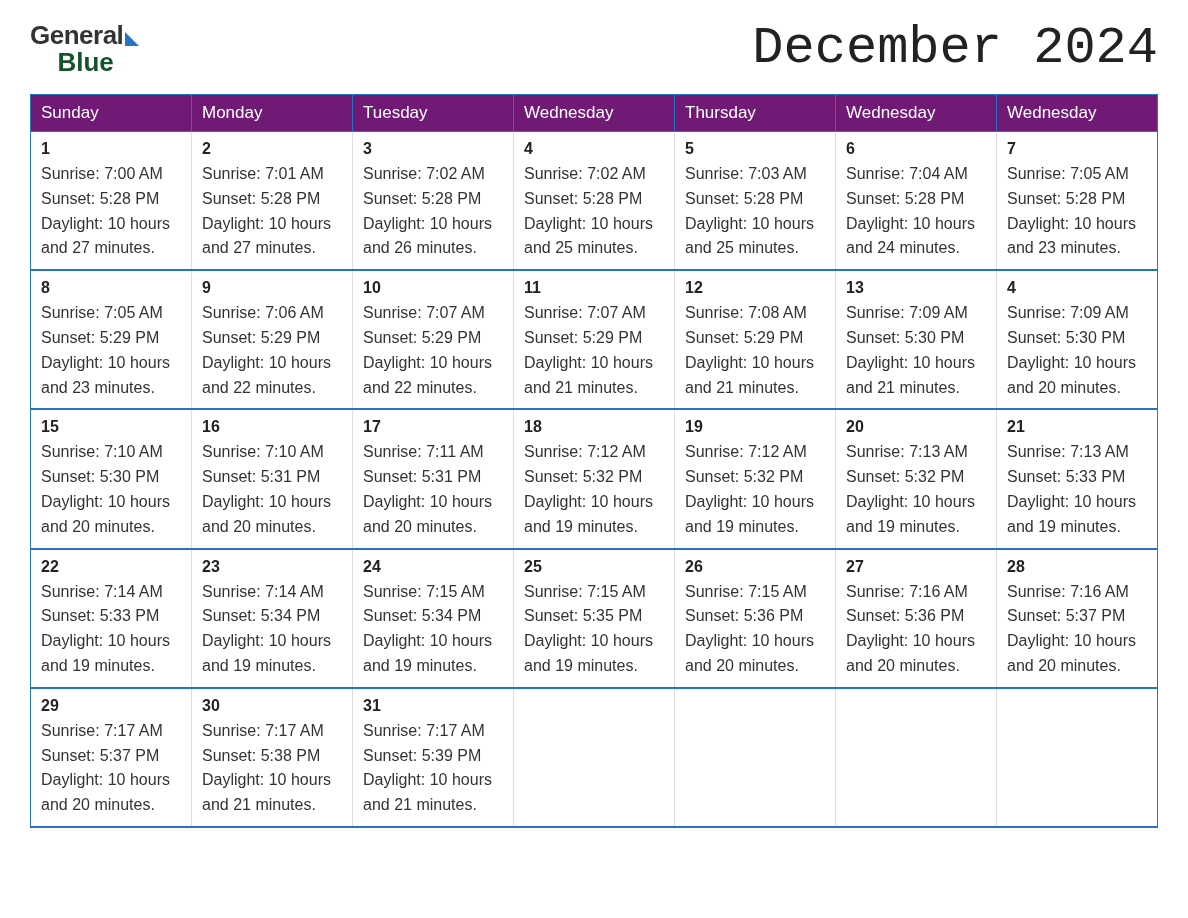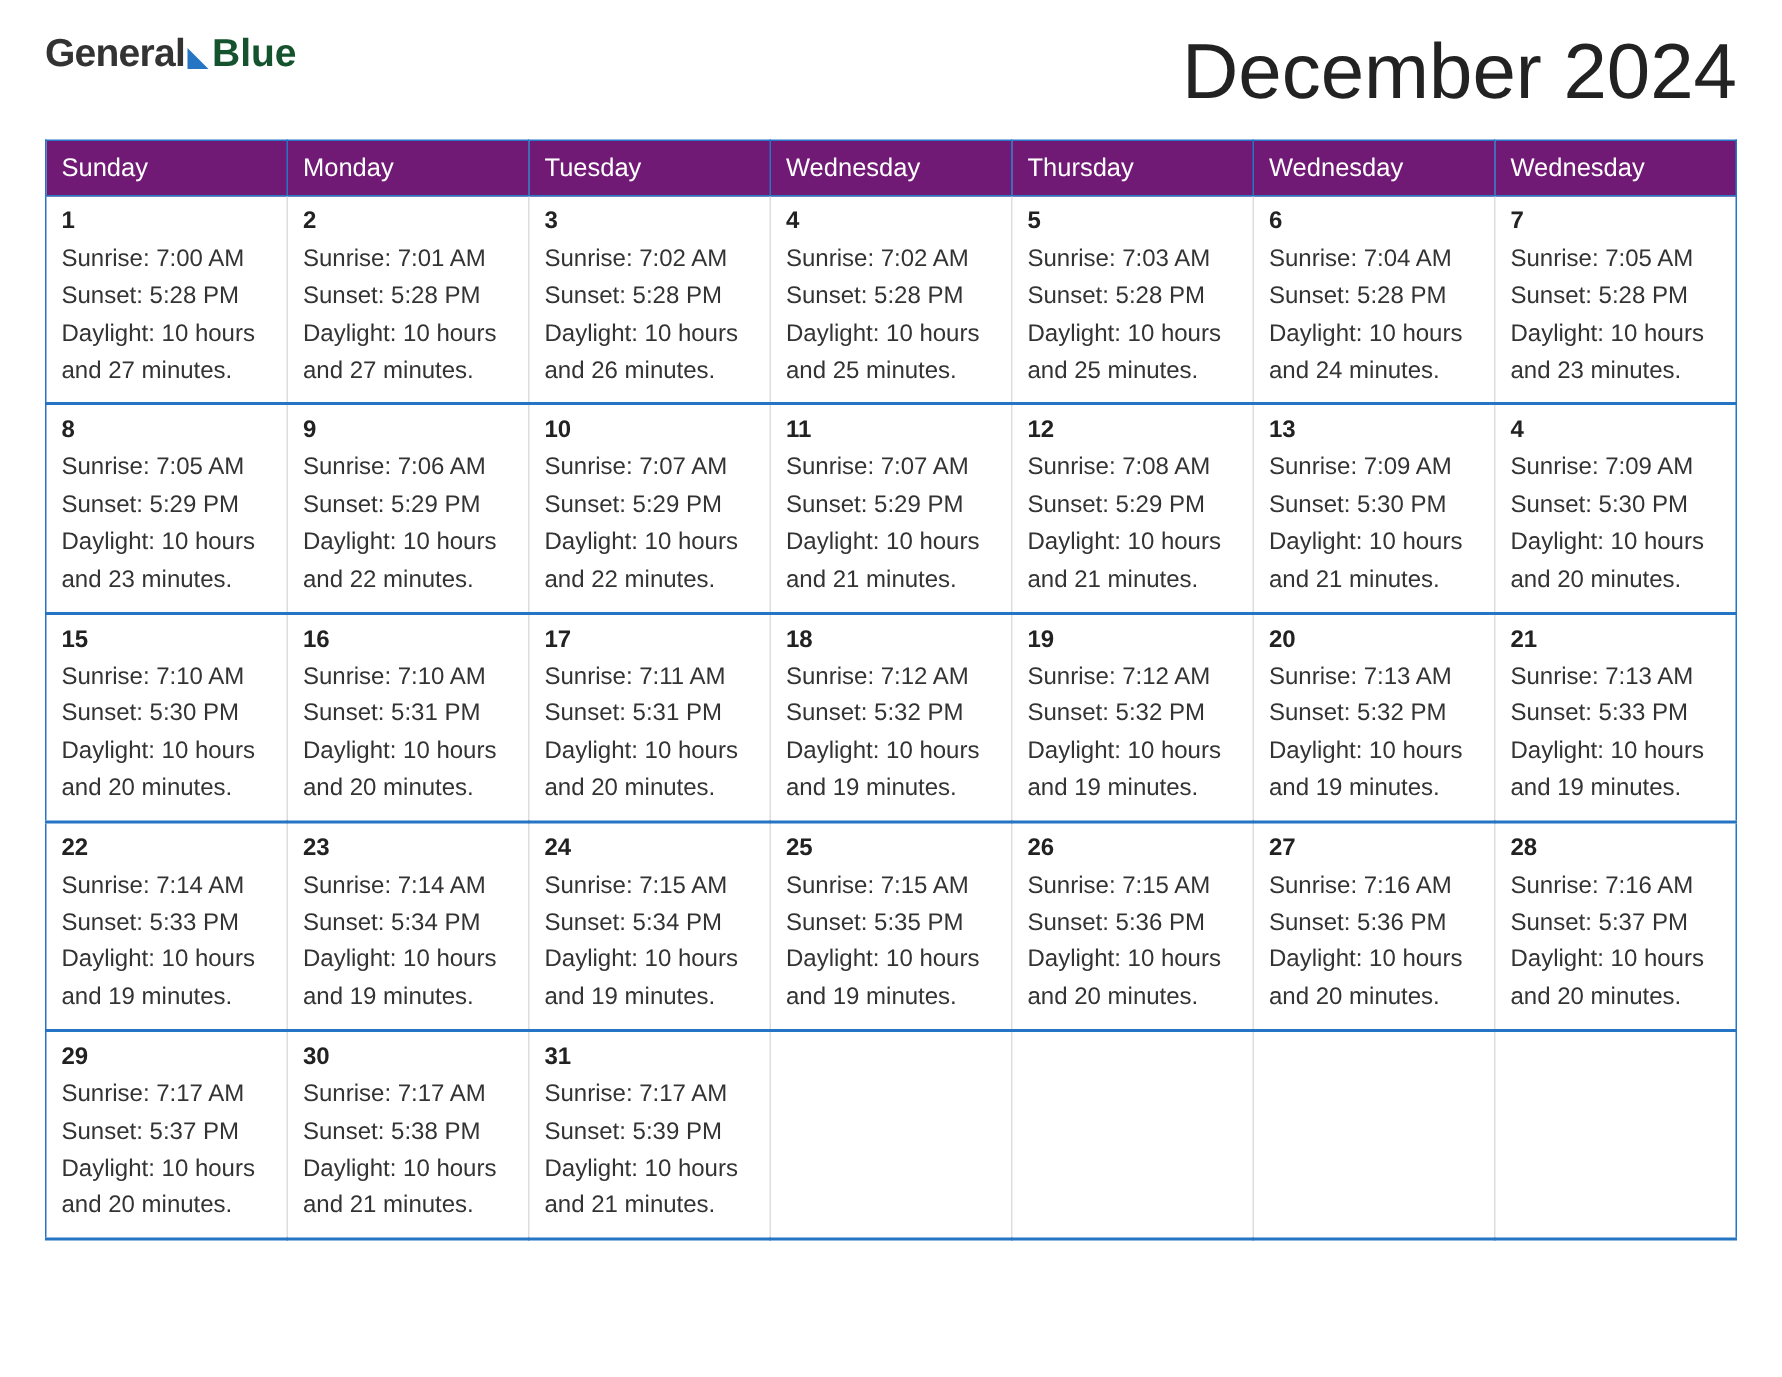--- a/index.html
+++ b/index.html
@@ -11,21 +11,22 @@
       min-height: 918px;
     }
     .header {
       display: flex;
       justify-content: space-between;
       align-items: flex-start;
       margin-bottom: 16px;
     }
     .logo {
       display: flex;
-      align-items: flex-end;
+      flex-direction: column;
+      align-items: center;
     }
     .logo-top {
       display: flex;
       align-items: center;
     }
     .logo-general {
       font-size: 26px;
       font-weight: bold;
       color: #333;
       letter-spacing: -0.5px;
@@ -41,20 +42,21 @@
     }
     .logo-blue {
       font-size: 26px;
       font-weight: bold;
       color: #14532d;
       margin-top: -4px;
       margin-left: 2px;
     }
     .title-area {
       text-align: center;
+      font-family: Liberation Mono, monospace;
     }
     .month-title {
       font-size: 52px;
       font-weight: normal;
       color: #222;
       line-height: 1.1;
     }
     .location {
       font-size: 20px;
       color: #333;

